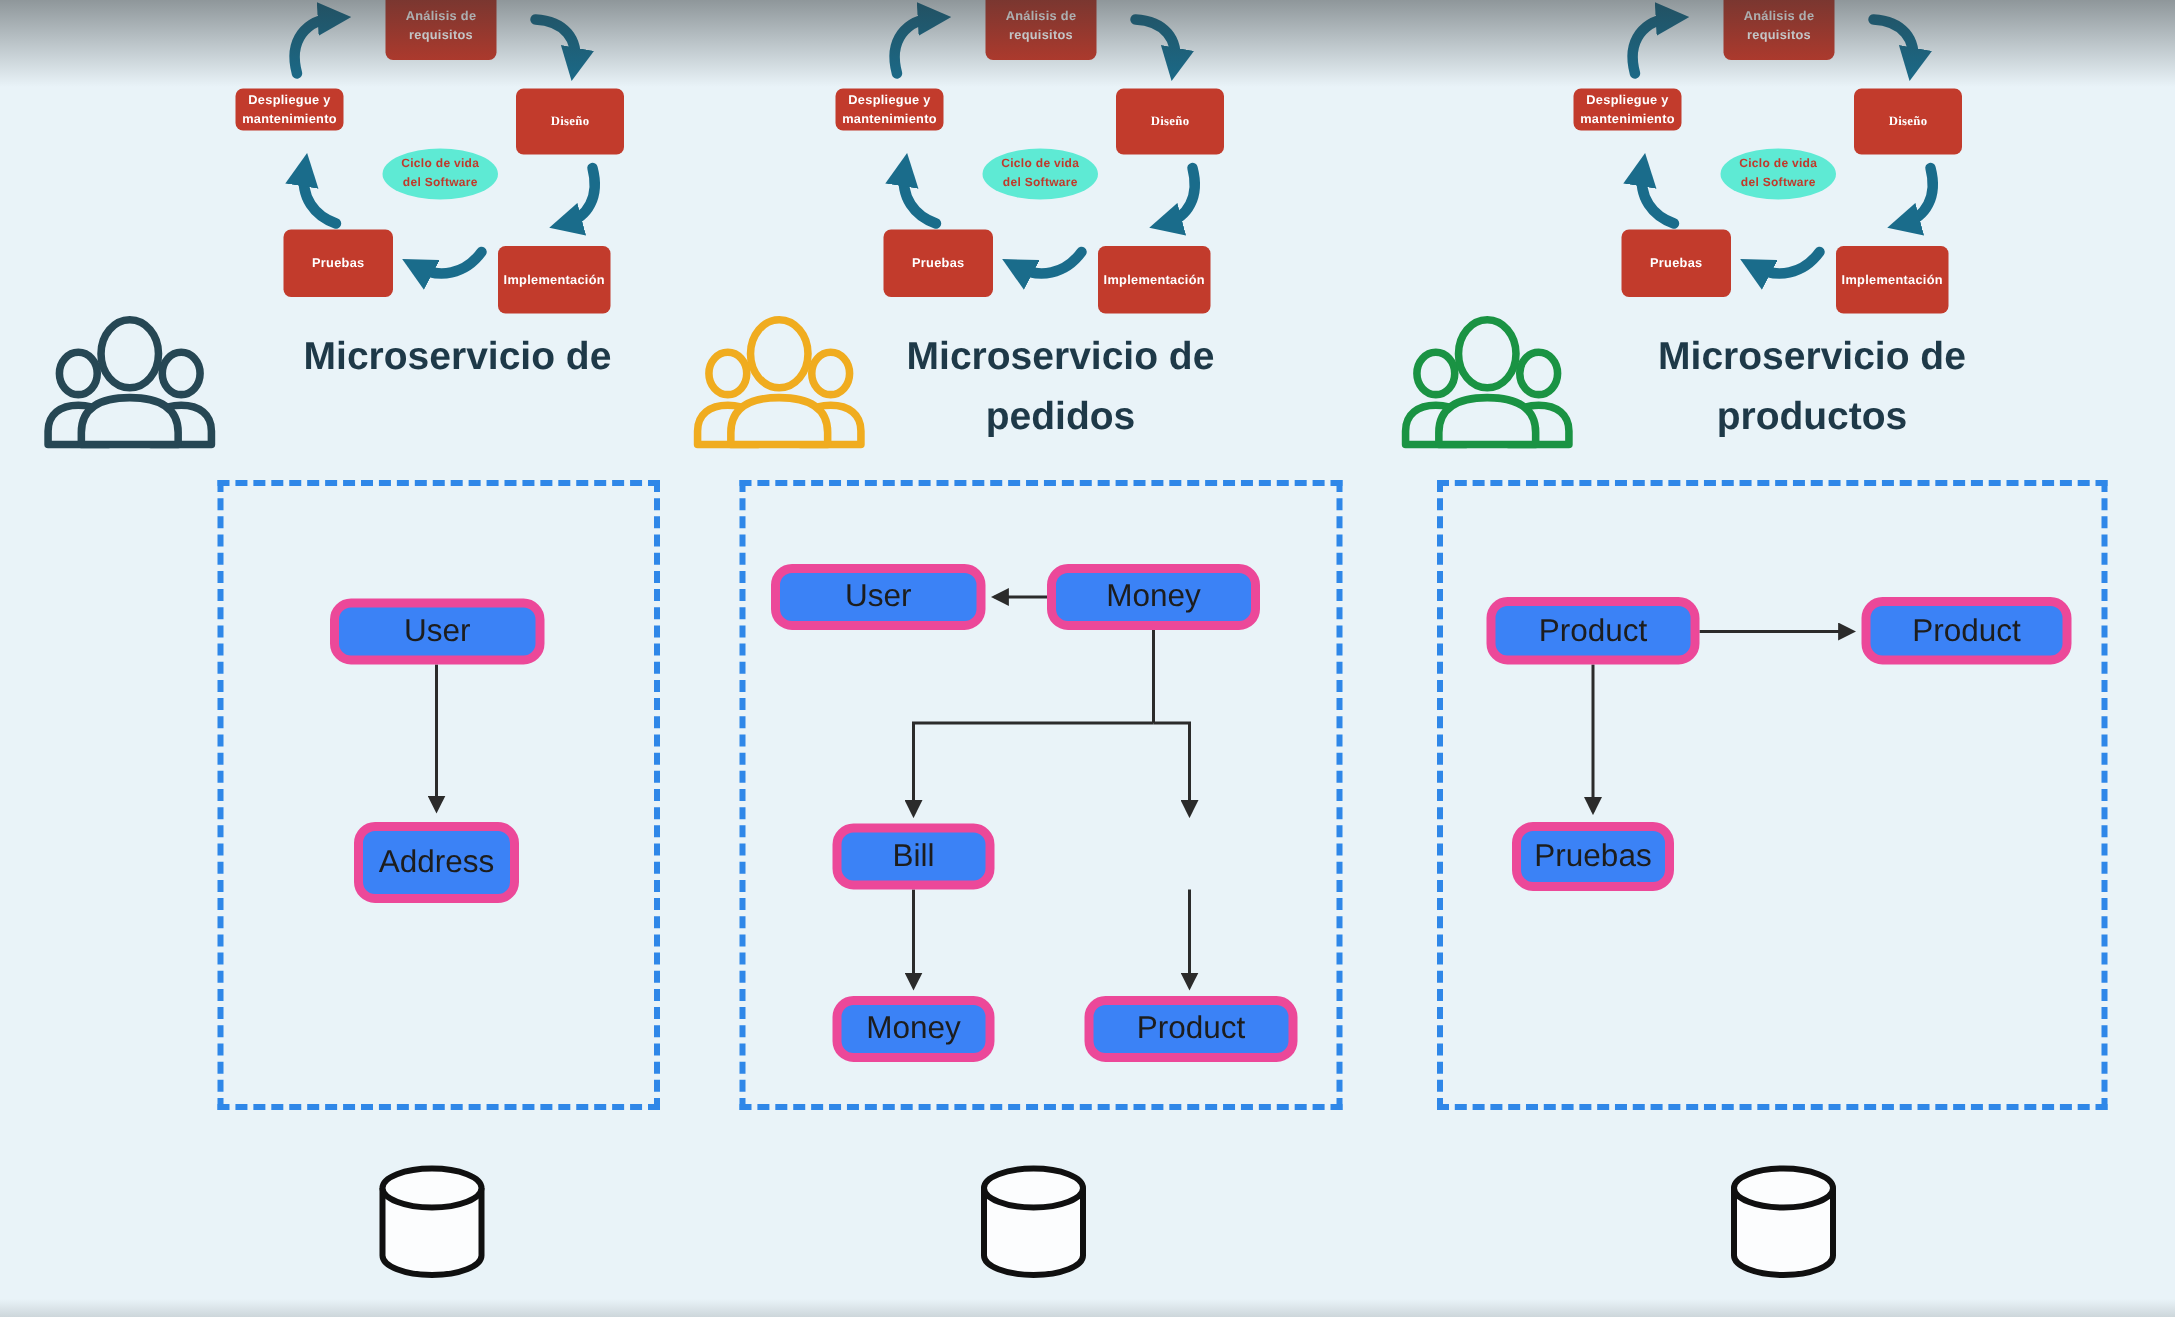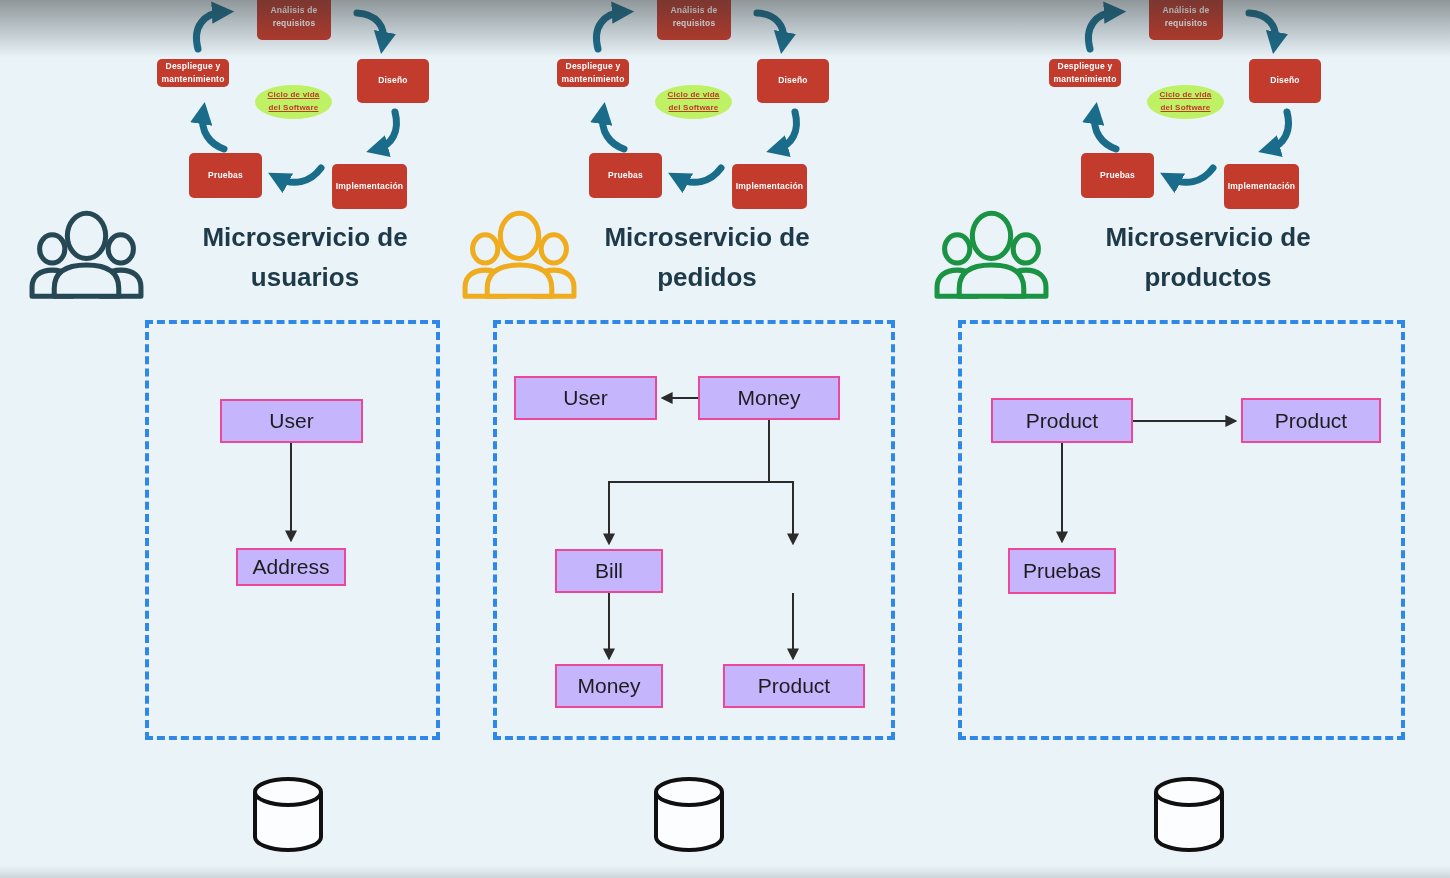--- a/index.html
+++ b/index.html
@@ -16,43 +16,43 @@
   
   .lifecycle{position:absolute;top:0;width:280px;height:212px;}
   .lc-arrows{position:absolute;left:0;top:0;overflow:visible;}
   .stage{
     position:absolute;background:#C23B2C;color:#fff;border-radius:5px;
     display:flex;align-items:center;justify-content:center;text-align:center;
     font-weight:bold;font-size:8.5px;line-height:1.55;letter-spacing:.2px;
     padding:2px 3px;box-sizing:border-box;
   }
   .s-analysis{left:104px;top:-6px;width:74px;height:46px;}
-  .s-design{left:204px;top:59px;width:72px;height:44px;}
+  .s-design{left:191px;top:59px;width:72px;height:44px;font-family:Liberation Serif, serif;}
   .s-deploy{left:4px;top:59px;width:72px;height:28px;}
   .s-test{left:36px;top:153px;width:73px;height:45px;}
   .s-impl{left:179px;top:164px;width:75px;height:45px;}
   .lc-ellipse{
-    position:absolute;left:102px;top:85px;width:77px;height:34px;border-radius:50%;
-    background:#bef264;color:#C0392B;font-weight:bold;font-size:8px;line-height:1.6;
+    position:absolute;left:102px;top:99px;width:77px;height:34px;border-radius:50%;
+    background:#5eead4;color:#C0392B;font-weight:bold;font-size:8px;line-height:1.6;
     display:flex;align-items:center;justify-content:center;text-align:center;
-    padding:0 7px;box-sizing:border-box;letter-spacing:.2px;text-decoration:underline;
+    padding:0 7px;box-sizing:border-box;letter-spacing:.2px;
   }
 
   
   .pgroup{position:absolute;top:207px;width:121px;height:95px;}
   .ms-title{
     position:absolute;top:217px;width:290px;text-align:center;
     font-weight:bold;font-size:26px;line-height:40px;color:#1E3948;
   }
 
   
   .boundary{position:absolute;top:320px;height:420px;border:4px dashed #2F87E8;box-sizing:border-box;}
   .boundary svg{position:absolute;left:0;top:0;overflow:visible;}
   .entity{
-    position:absolute;background:#c4b5fd;border:2px solid #ec4899;border-radius:0;
+    position:absolute;background:#3b82f6;border:6px solid #ec4899;border-radius:14px;
     display:flex;align-items:center;justify-content:center;
     font-size:21px;color:#1d1d1d;box-sizing:border-box;
   }
 
   .db{position:absolute;top:776px;width:76px;height:80px;}
 </style>
 </head>
 <body>
 
 <svg width="0" height="0" style="position:absolute">
@@ -92,31 +92,30 @@
     <ellipse cx="26" cy="41" rx="12.5" ry="14"></ellipse>
     <path d="M6,88 L6,79 C6,68 14,62 26,62 C38,62 46,68 46,79 L46,88 Z"></path>
     <ellipse cx="94" cy="41" rx="12.5" ry="14"></ellipse>
     <path d="M74,88 L74,79 C74,68 82,62 94,62 C106,62 114,68 114,79 L114,88 Z"></path>
     <ellipse cx="60" cy="28" rx="19" ry="22.5"></ellipse>
     <path d="M28,88 L28,80 C28,64 40,57 60,57 C80,57 92,64 92,80 L92,88 Z"></path>
   </g>
 </svg>
 <div class="ms-title" style="left:160px">
   <div>Microservicio de</div>
-  <div>usuarios</div>
 </div>
 
 <div class="boundary" style="left:145px;width:295px">
   <svg width="295" height="420">
     <g fill="none" stroke="#2b2b2b" stroke-width="2">
       <path d="M142,119 L142,216" marker-end="url(#mblack)"></path>
     </g>
   </svg>
   <div class="entity" style="left:71px;top:75px;width:143px;height:44px">User</div>
-  <div class="entity" style="left:87px;top:224px;width:110px;height:38px">Address</div>
+  <div class="entity" style="left:87px;top:224px;width:110px;height:54px">Address</div>
 </div>
 
 <svg class="db" style="left:250px" viewBox="0 0 76 80">
   <path d="M5,16 v45 a33,13 0 0 0 66,0 v-45" fill="#FCFDFE" stroke="#101010" stroke-width="4"></path>
   <ellipse cx="38" cy="16" rx="33" ry="13" fill="#FCFDFE" stroke="#101010" stroke-width="4"></ellipse>
 </svg>
 
 <div class="lifecycle" style="left:553px">
   <svg class="lc-arrows" width="280" height="212">
     <g fill="none" stroke="#1A6C8B" stroke-width="7" stroke-linecap="round">

